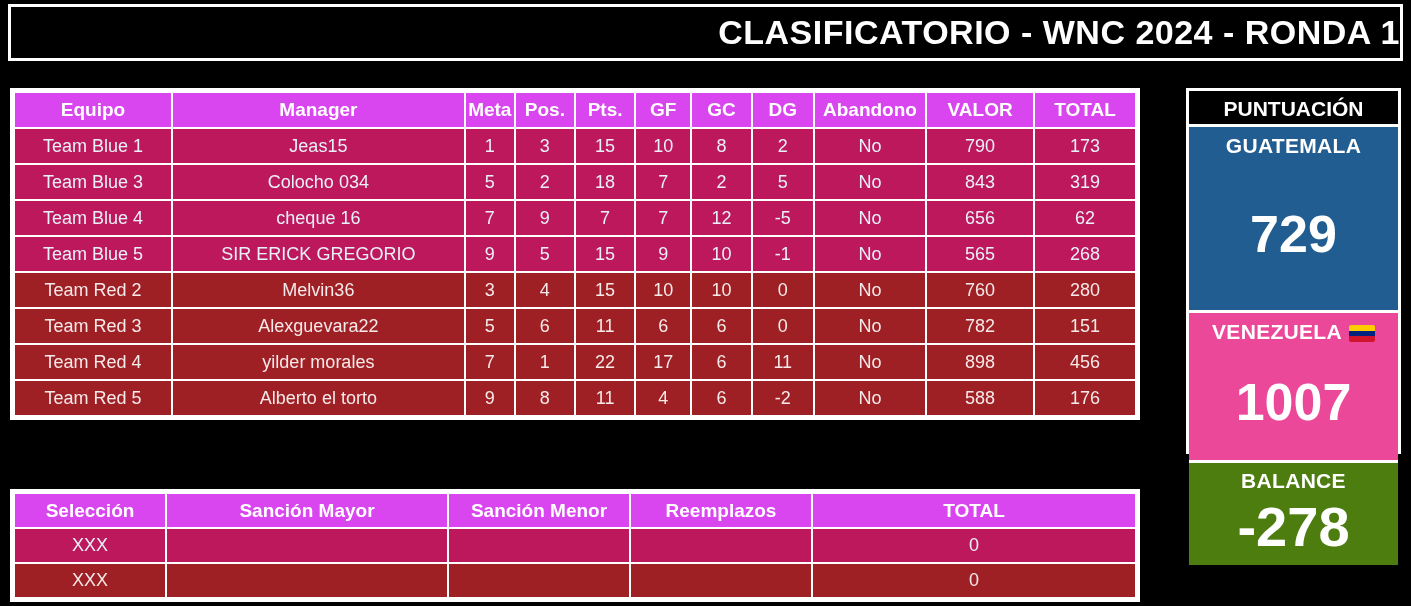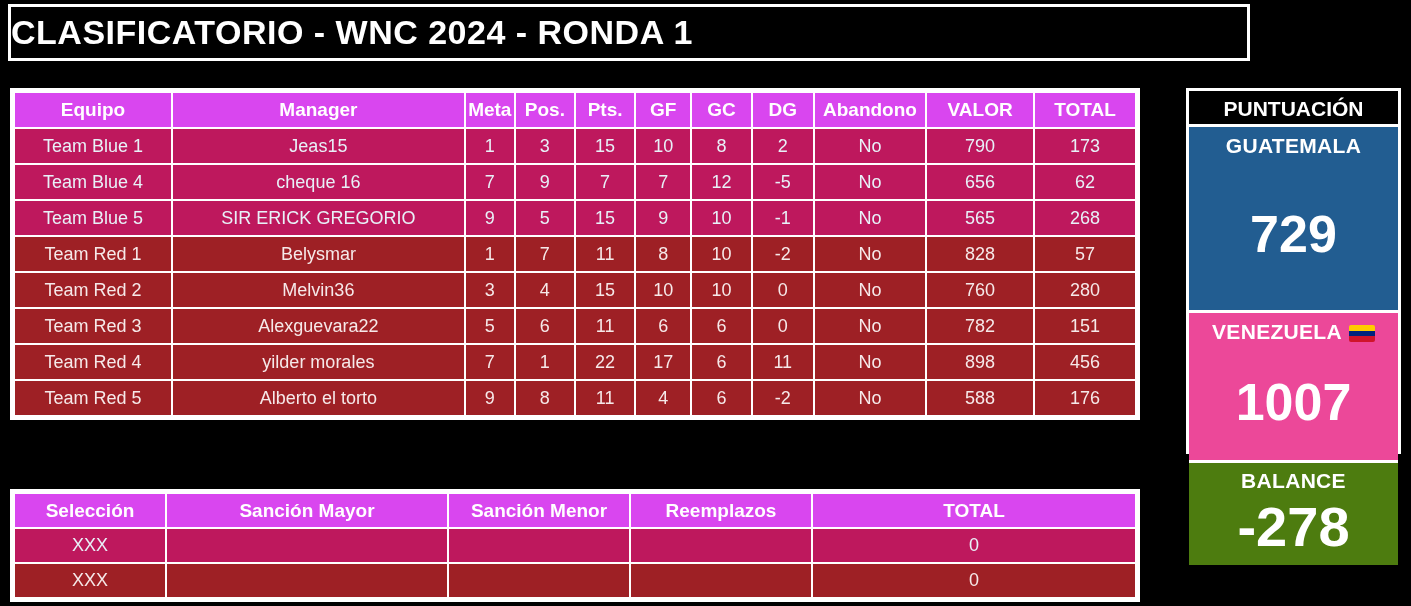--- a/index.html
+++ b/index.html
@@ -7,25 +7,25 @@
     width:1411px;height:606px;
     font-family:"Liberation Sans", sans-serif;
     color:#fff;
     overflow:hidden;
     position:relative;
   }
 
   
   #title-bar{
     position:absolute;
-    left:8px;top:4px;width:1242px;height:57px;
+    left:8px;top:4px;width:1395px;height:57px;
     background:#000;
     border:3px solid #ffffff;
     box-sizing:border-box;
-    display:flex;align-items:center;justify-content:flex-start;
+    display:flex;align-items:center;justify-content:flex-end;
   }
   #title-text{
     font-size:34px;
     font-weight:bold;
     letter-spacing:0.5px;
     color:#ffffff;
     white-space:nowrap;
     font-family:"Liberation Sans", sans-serif;
   }
 
@@ -191,20 +191,33 @@
           <td class="cell">3</td>
           <td class="cell">15</td>
           <td class="cell">10</td>
           <td class="cell">8</td>
           <td class="cell">2</td>
           <td class="cell">No</td>
           <td class="cell">790</td>
           <td class="cell">173</td>
         </tr>
         <tr class="blue">
+          <td class="cell">Team Blue 3</td>
+          <td class="cell">Colocho 034</td>
+          <td class="cell">5</td>
+          <td class="cell">2</td>
+          <td class="cell">18</td>
+          <td class="cell">7</td>
+          <td class="cell">2</td>
+          <td class="cell">5</td>
+          <td class="cell">No</td>
+          <td class="cell">843</td>
+          <td class="cell">319</td>
+        </tr>
+        <tr class="blue">
           <td class="cell">Team Blue 4</td>
           <td class="cell">cheque 16</td>
           <td class="cell">7</td>
           <td class="cell">9</td>
           <td class="cell">7</td>
           <td class="cell">7</td>
           <td class="cell">12</td>
           <td class="cell">-5</td>
           <td class="cell">No</td>
           <td class="cell">656</td>
@@ -215,33 +228,20 @@
           <td class="cell">SIR ERICK GREGORIO</td>
           <td class="cell">9</td>
           <td class="cell">5</td>
           <td class="cell">15</td>
           <td class="cell">9</td>
           <td class="cell">10</td>
           <td class="cell">-1</td>
           <td class="cell">No</td>
           <td class="cell">565</td>
           <td class="cell">268</td>
-        </tr>
-        <tr class="red">
-          <td class="cell">Team Red 1</td>
-          <td class="cell">Belysmar</td>
-          <td class="cell">1</td>
-          <td class="cell">7</td>
-          <td class="cell">11</td>
-          <td class="cell">8</td>
-          <td class="cell">10</td>
-          <td class="cell">-2</td>
-          <td class="cell">No</td>
-          <td class="cell">828</td>
-          <td class="cell">57</td>
         </tr>
         <tr class="red">
           <td class="cell">Team Red 2</td>
           <td class="cell">Melvin36</td>
           <td class="cell">3</td>
           <td class="cell">4</td>
           <td class="cell">15</td>
           <td class="cell">10</td>
           <td class="cell">10</td>
           <td class="cell">0</td>

